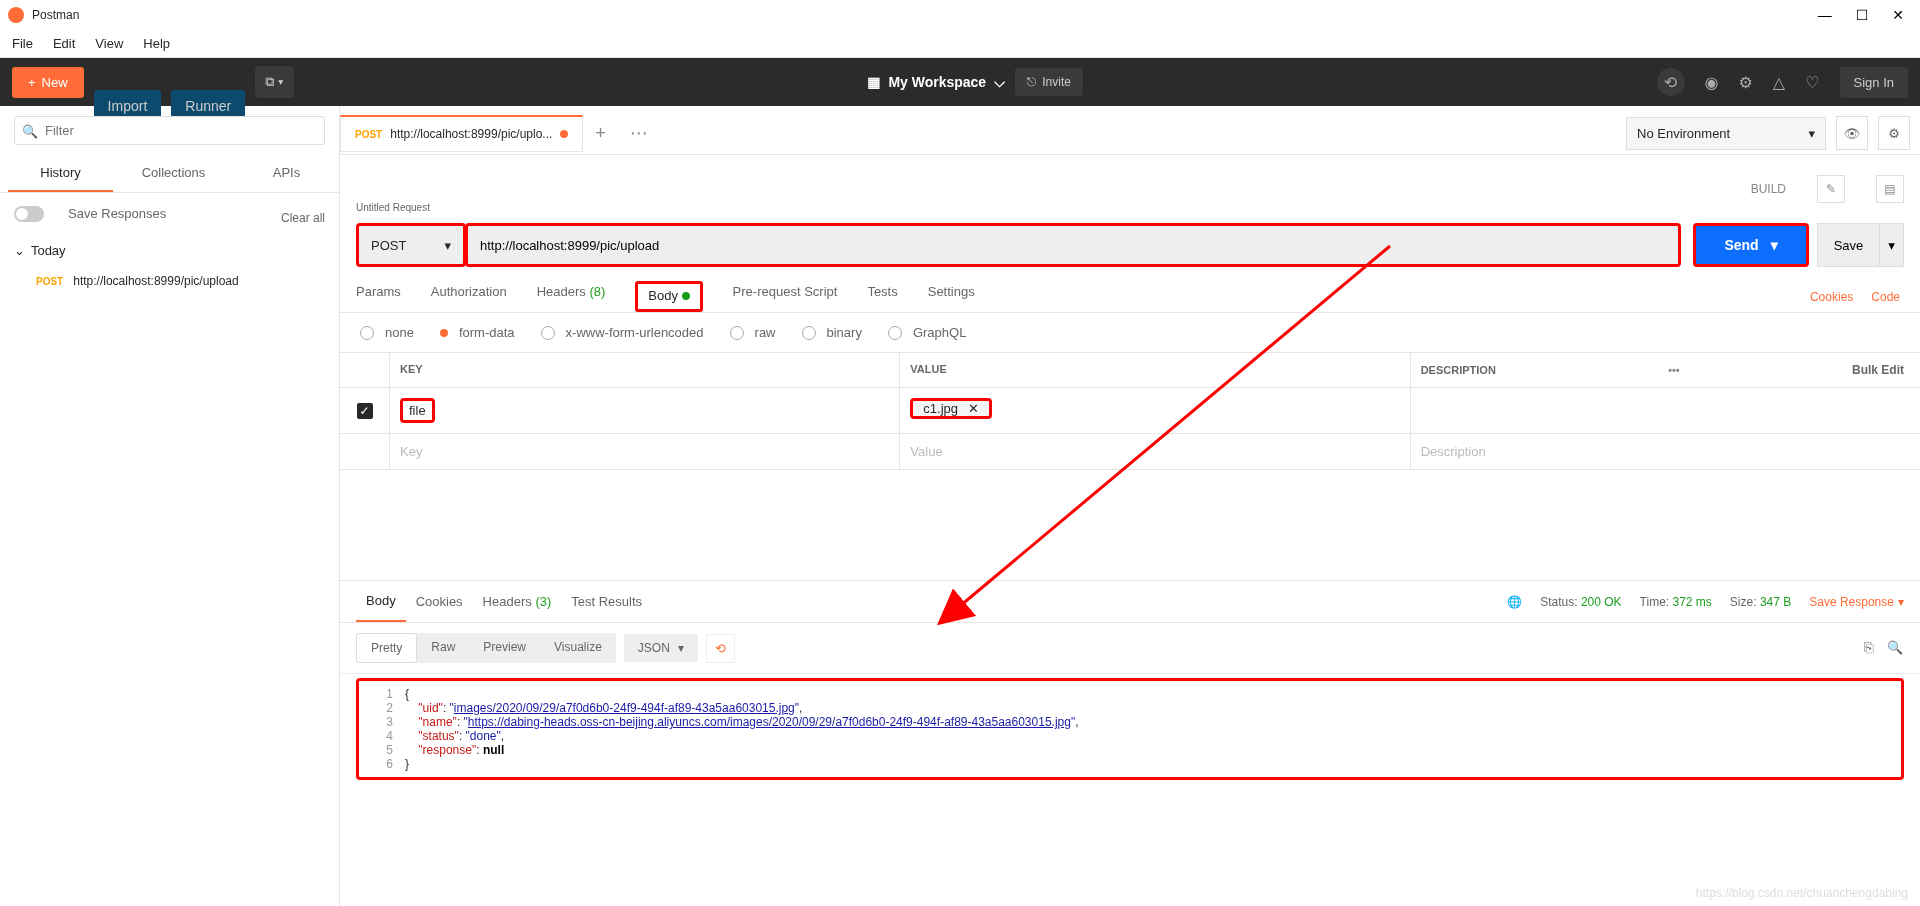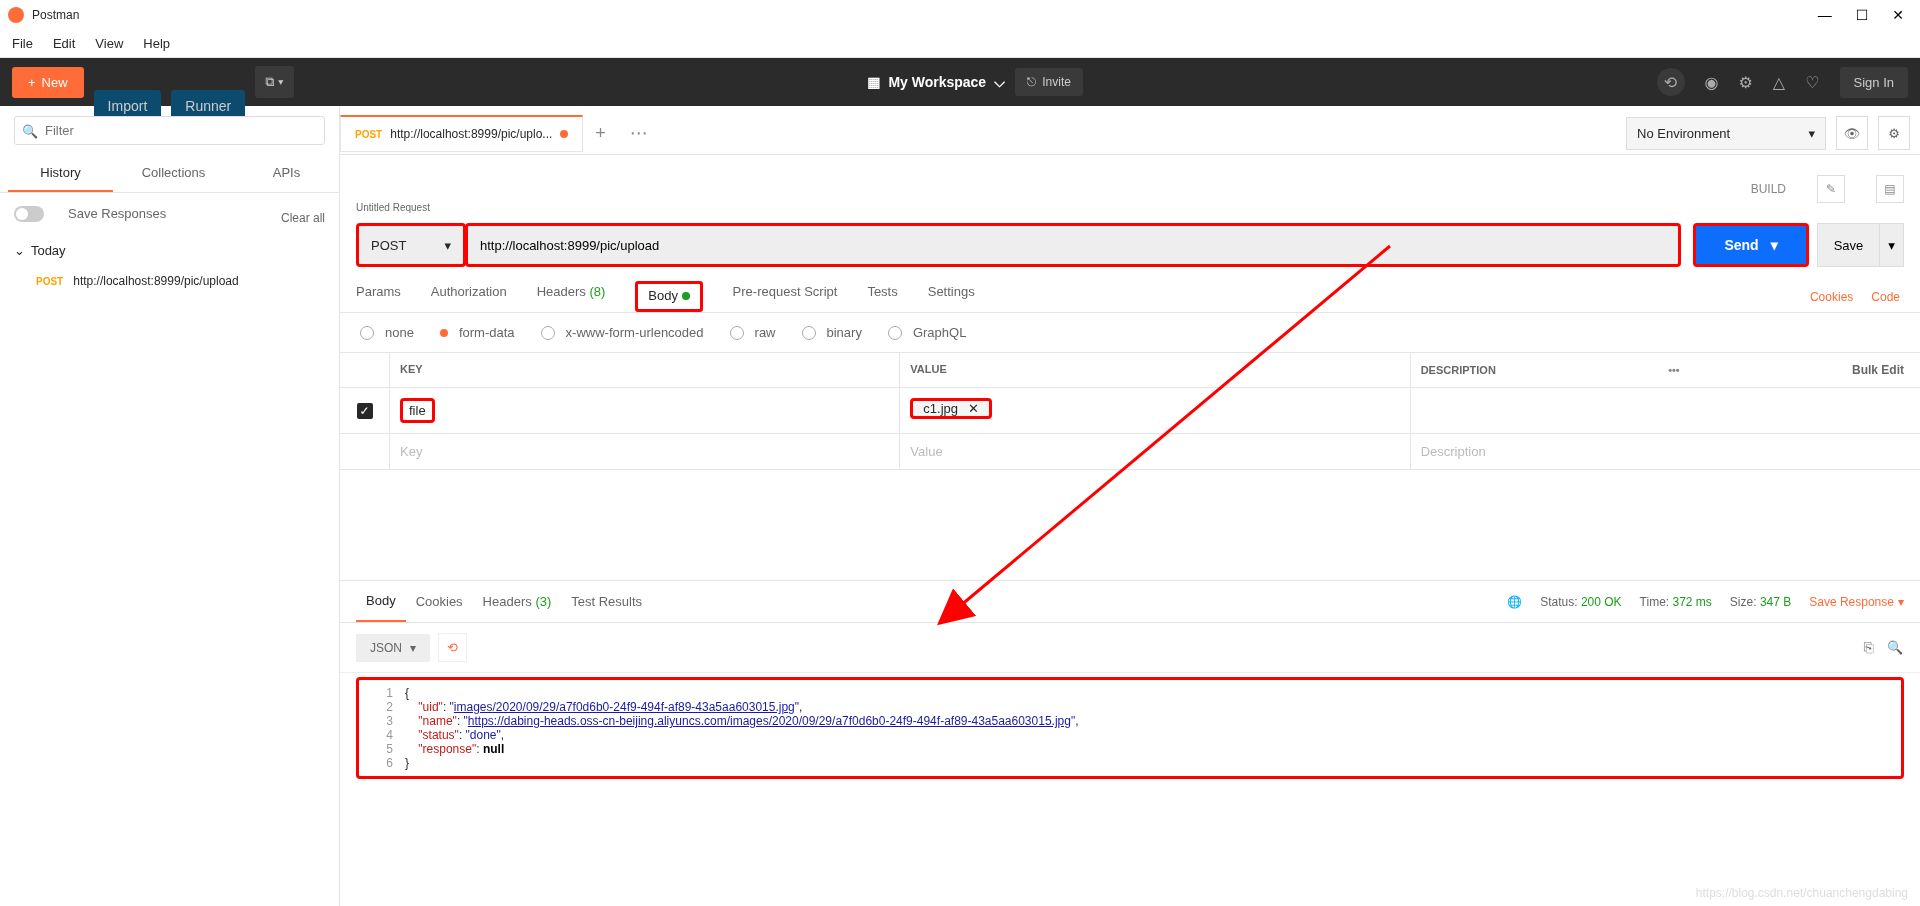--- a/index.html
+++ b/index.html
@@ -343,20 +343,26 @@
         <div class="resp-tab">Test Results</div>
         <div class="resp-status-row">
           <span>🌐</span>
           <span><span>Status:</span> <span class="resp-green">200 OK</span></span>
           <span><span>Time:</span> <span class="resp-green">372 ms</span></span>
           <span><span>Size:</span> <span class="resp-green">347 B</span></span>
           <span class="save-response"><span>Save Response</span> ▾</span>
         </div>
       </div>
       <div class="resp-view-row">
+        <div class="view-btn-group">
+          <div class="view-btn active">Pretty</div>
+          <div class="view-btn">Raw</div>
+          <div class="view-btn">Preview</div>
+          <div class="view-btn">Visualize</div>
+        </div>
         <div class="json-select"><span>JSON</span> ▾</div>
         <div class="wrap-btn">⟲</div>
         <div class="resp-icons-right">
           <span>⎘</span>
           <span>🔍</span>
         </div>
       </div>
       <div class="code-area red-box" style="margin:4px 16px;">
         <div class="code-line">
             <span class="lineno">1</span>

